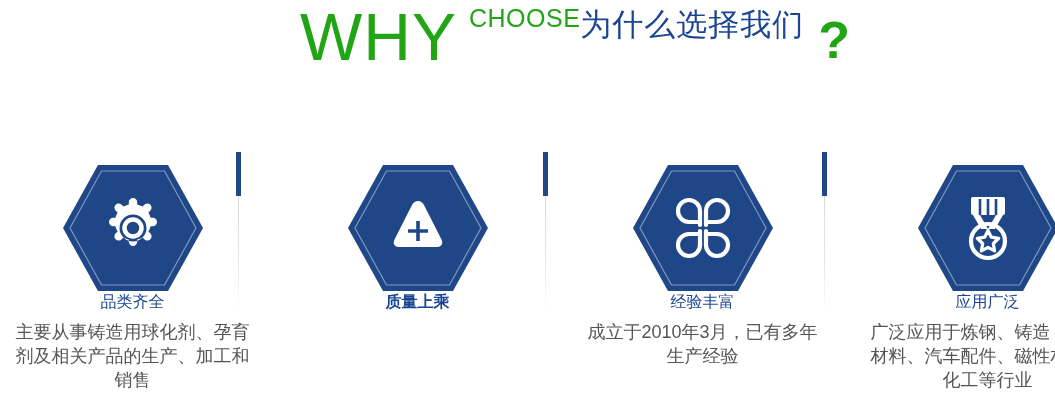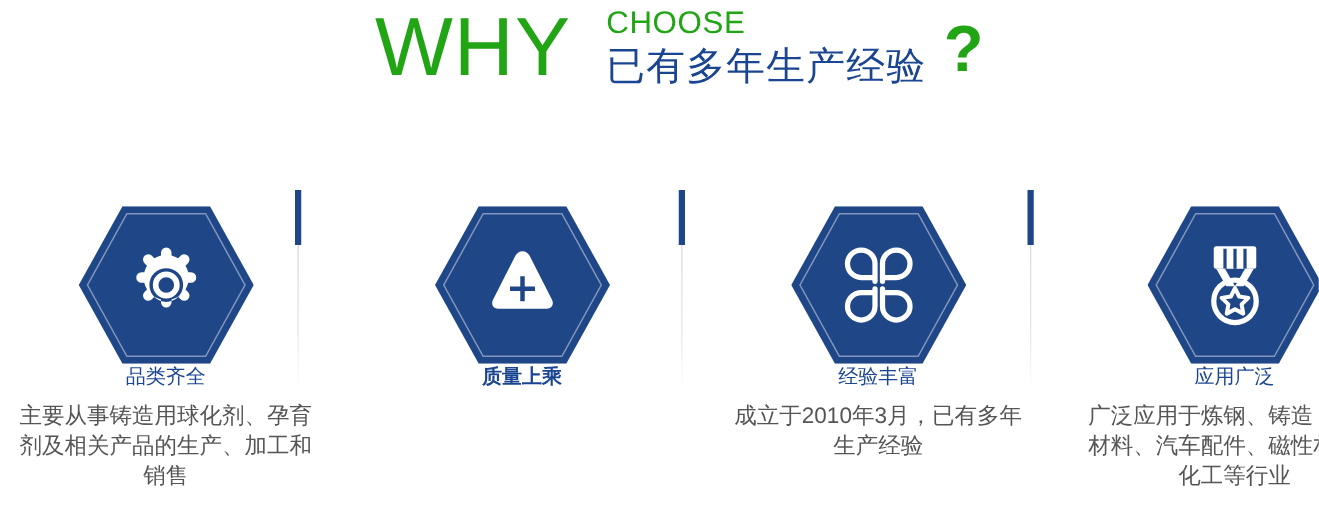--- a/index.html
+++ b/index.html
@@ -40,24 +40,24 @@
   .title-why {
     font-size: 66px;
     line-height: 74px;
     font-weight: 400;
     color: #22a515;
     letter-spacing: 1px;
     font-family: "Liberation Sans", sans-serif;
   }
 
   .title-stack {
-    margin-left: 28px;
+    margin-left: 12px;
     padding-top: 4px;
     display: flex;
-    flex-direction: column;
+    flex-direction: row;
   }
 
   .title-choose {
     font-size: 25px;
     line-height: 28px;
     color: #22a515;
     letter-spacing: 0.5px;
     font-family: "Liberation Sans", sans-serif;
   }
 
@@ -161,21 +161,21 @@
 </head>
 <body>
 
 <div class="page">
 
   <div class="heading">
     <div class="heading-inner">
       <div class="title-why">WHY</div>
       <div class="title-stack">
         <div class="title-choose">CHOOSE</div>
-        <div class="title-cn">已有多年生产经验</div>
+        <div class="title-cn">为什么选择我们</div>
       </div>
       <div class="title-qmark">?</div>
     </div>
   </div>
 
   <div class="divider div0">
     <div class="bar"></div>
     <div class="tail"></div>
   </div>
   <div class="divider div1">

